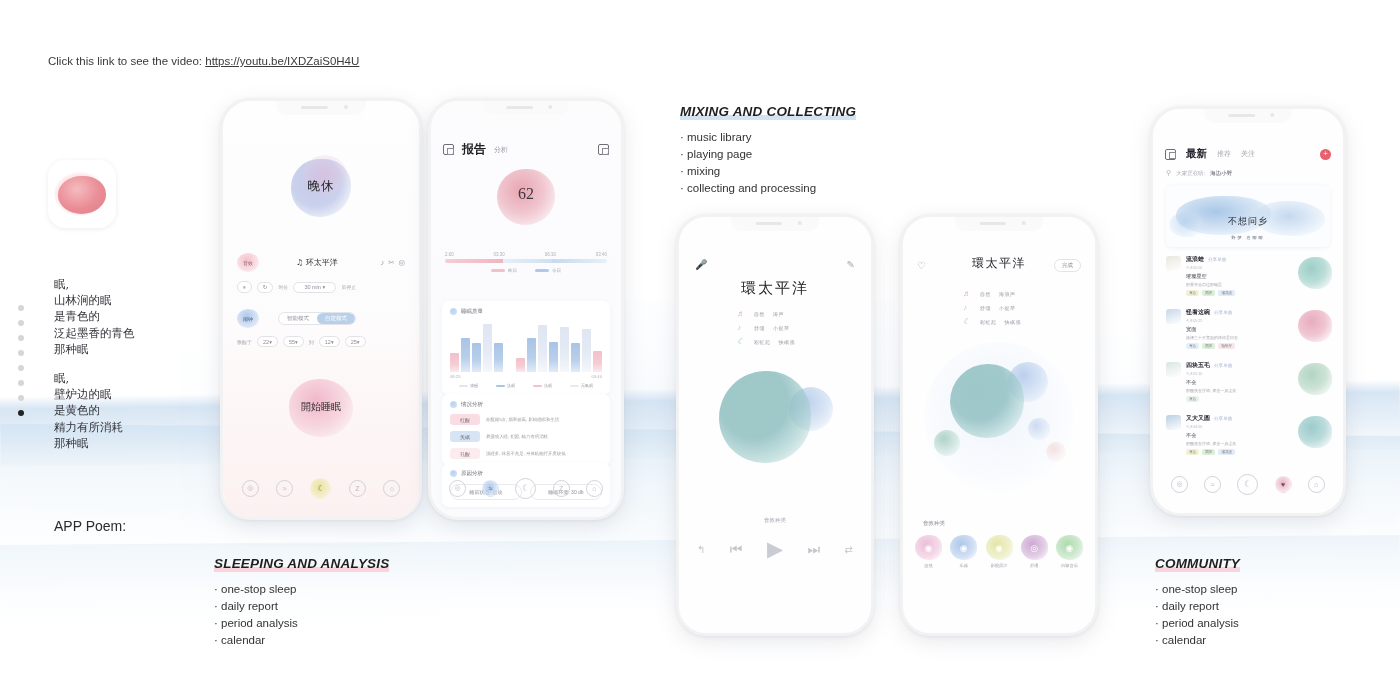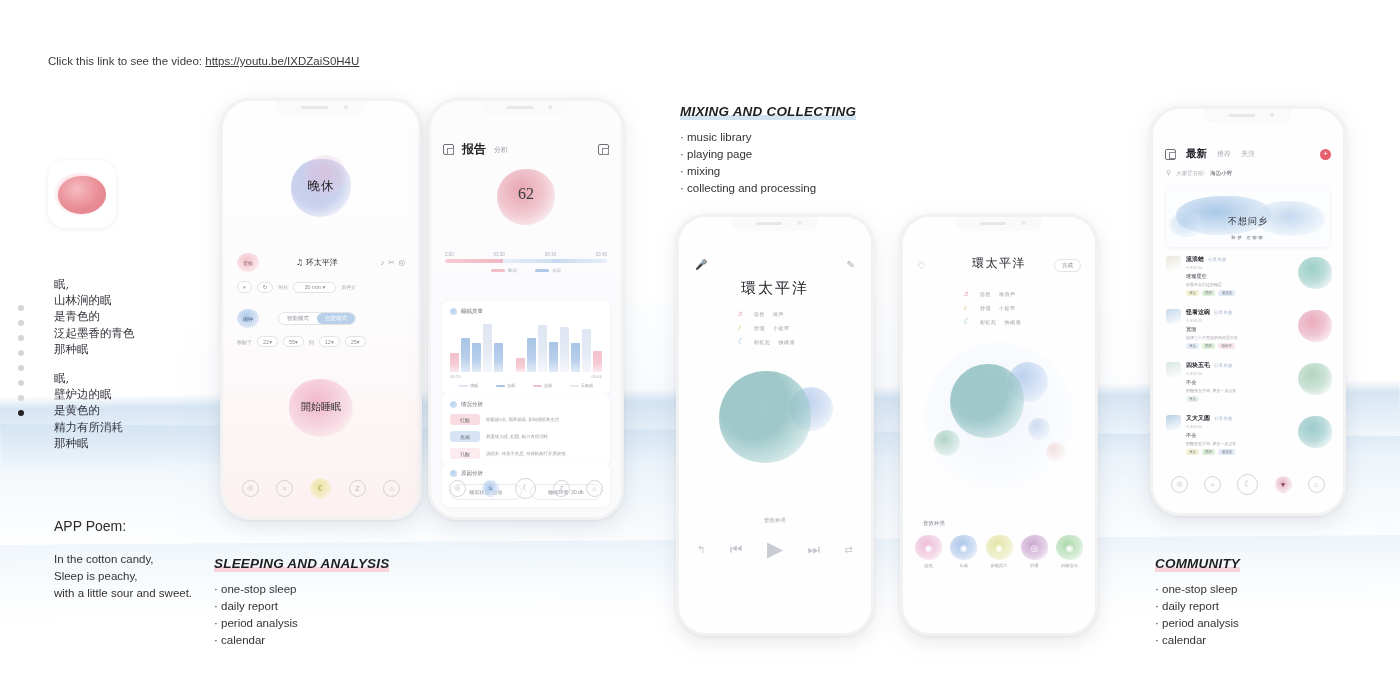--- a/index.html
+++ b/index.html
@@ -481,25 +481,20 @@
   <div class="gap"></div>
   <div>眠,</div>
   <div>壁炉边的眠</div>
   <div>是黄色的</div>
   <div>精力有所消耗</div>
   <div>那种眠</div>
 </div>
 
 <div class="en-poem">
   <h4>APP Poem:</h4>
-  <p>
-    <span>In the cotton candy,</span><br>
-    <span>Sleep is peachy,</span><br>
-    <span>with a little sour and sweet.</span>
-  </p>
 </div>
 
 <div class="cap" style="left:214px; top:554px;">
   <h3 class="pink">SLEEPING AND ANALYSIS</h3>
   <ul>
     <li>one-stop sleep</li>
     <li>daily report</li>
     <li>period analysis</li>
     <li>calendar</li>
   </ul>

